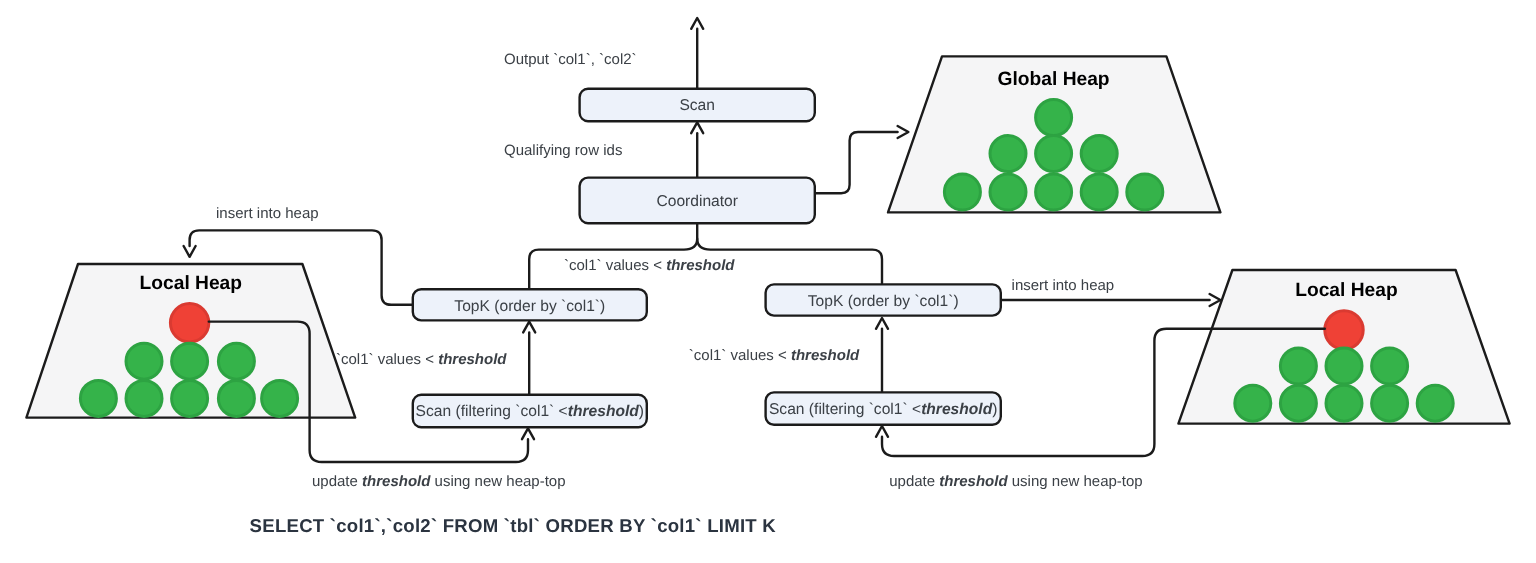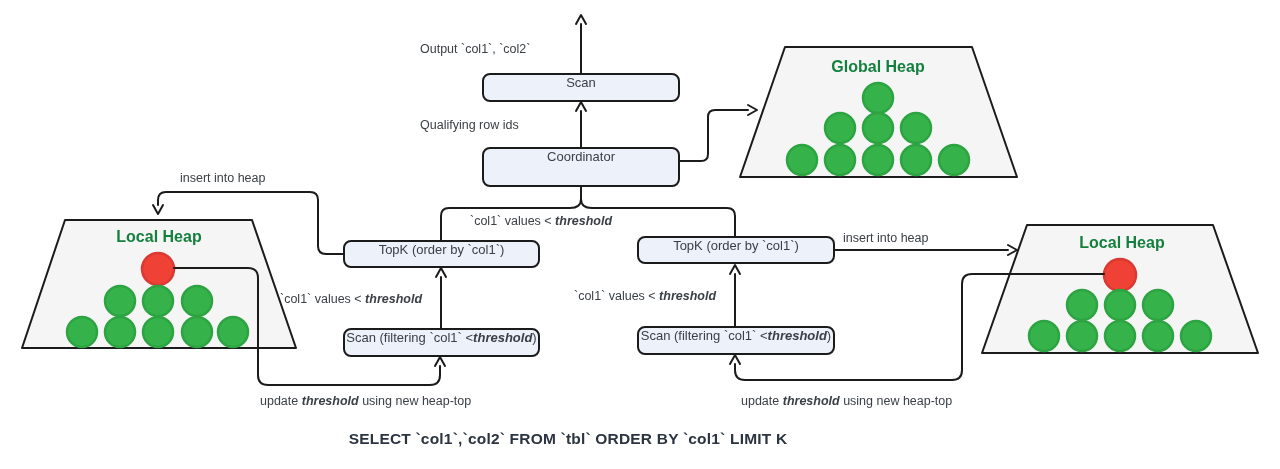--- a/index.html
+++ b/index.html
@@ -7,30 +7,30 @@
     position:relative;width:1280px;height:469px;background:#ffffff;overflow:hidden;
     font-family:"Liberation Sans","DejaVu Sans",sans-serif;
     color:var(--text,#3b4046);
   }
   .canvas svg{position:absolute;left:0;top:0;}
   .trap{fill:var(--heap-fill,#f5f5f6);stroke:var(--heap-border,#1b1b1b);stroke-width:2;stroke-linejoin:round;}
   .wire{fill:none;stroke:var(--line,#1b1b1b);stroke-width:2;stroke-linecap:round;stroke-linejoin:round;}
   .node-green{fill:var(--green-node,#35b34a);stroke:var(--green-node-border,#2da342);stroke-width:2.5;}
   .node-red{fill:var(--red-node,#ef4136);stroke:var(--red-node-border,#da3a31);stroke-width:2.5;}
   .box{
-    position:absolute;box-sizing:border-box;display:flex;align-items:flex-start;justify-content:center;
+    position:absolute;box-sizing:border-box;display:flex;align-items:center;justify-content:center;
     background:var(--box-fill,#edf2fa);border:2px solid var(--box-border,#1b1b1b);border-radius:8px;
     font-size:13px;color:var(--text,#3b4046);white-space:nowrap;
   }
   .lbl{position:absolute;font-size:12.5px;color:var(--text,#3b4046);white-space:nowrap;}
   .ctr{text-align:left;}
   .rgt{text-align:left;}
   .em{font-weight:700;font-style:italic;}
-  .heap-title{position:absolute;font-size:16px;font-weight:700;color:#15803d;text-align:center;white-space:nowrap;}
-  .sql{position:absolute;font-size:15.5px;font-weight:700;color:#2b3440;text-align:center;letter-spacing:.2px;white-space:nowrap;}
+  .heap-title{position:absolute;font-size:16px;font-weight:700;color:#000000;text-align:center;white-space:nowrap;}
+  .sql{position:absolute;font-size:15.5px;font-weight:700;color:#2b3440;text-align:left;letter-spacing:.2px;white-space:nowrap;}
 </style>
 </head>
 <body>
 
 <div class="canvas">
 
   <svg width="1280" height="469" viewBox="0 0 1280 469">
     <defs>
       <marker id="arrow" markerUnits="userSpaceOnUse" markerWidth="14" markerHeight="14" viewBox="0 0 14 14" refX="3" refY="7" orient="auto">
         <path d="M3,2 L12,7 L3,12" fill="none" stroke="#1b1b1b" stroke-width="2" stroke-linecap="round" stroke-linejoin="round"></path>

